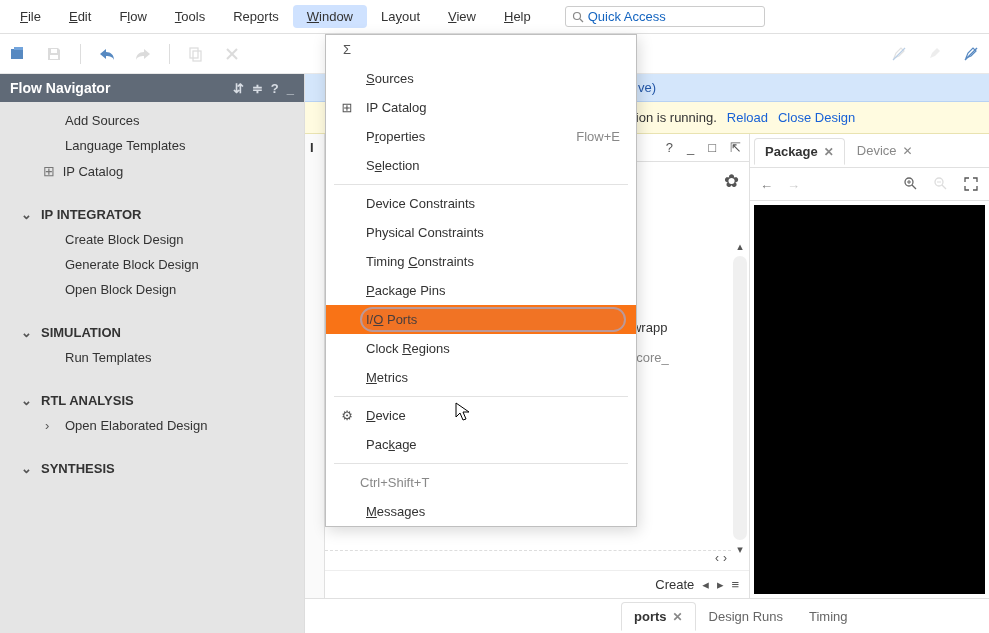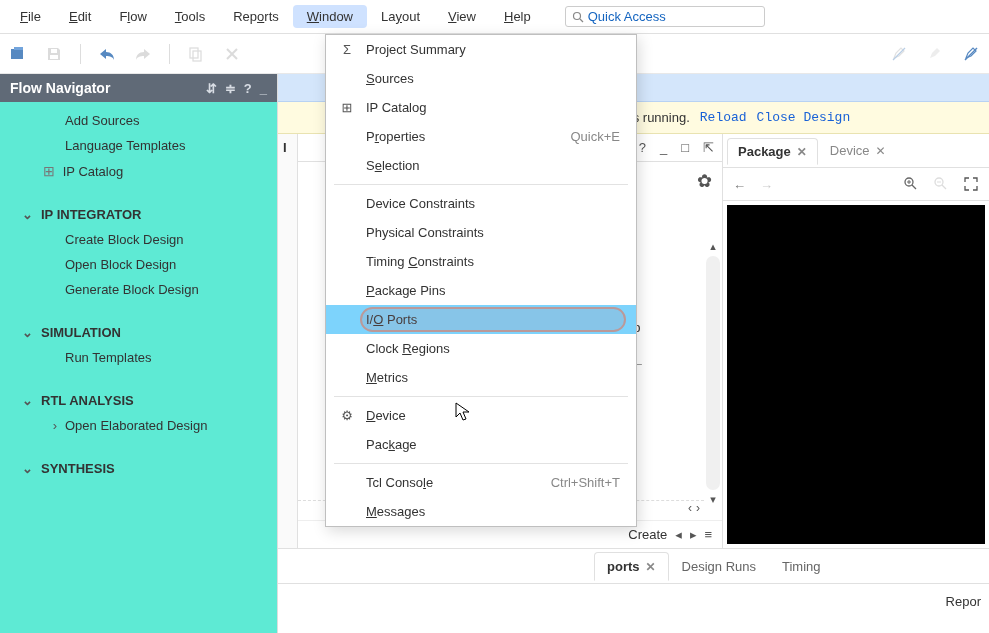--- a/index.html
+++ b/index.html
@@ -13,35 +13,35 @@
   .quick-wrap input { border:none; outline:none; font-size:13px; background:transparent; flex:1; color:#1565c0;}
   .quick-ico { color:#888; margin-right:4px; }
   
   .toolbar { display:flex; align-items:center; height:40px; padding:0 8px; gap:16px; border-bottom:1px solid #e8e8e8; }
   .tool-ico { width:20px; height:20px; display:flex; align-items:center; justify-content:center; color:#2b5f93; opacity:0.85;}
   .tool-ico.dim { opacity:0.35; color:#999; }
   .tool-sep { width:1px; height:20px; background:#ddd; }
 
   .main { display:flex; height: calc(633px - 74px); }
   
-  .left { width:278px; border-right:1px solid #ddd; display:flex; flex-direction:column; background:#5eead4;text-align:right;}
+  .left { width:305px; border-right:1px solid #ddd; display:flex; flex-direction:column; background:#e5e5e5;}
   .left-head { background:#606a77; color:#fff; display:flex; align-items:center; justify-content:space-between; padding:6px 10px; font-weight:600; font-size:14px;}
   .left-head-icons { display:flex; gap:8px; color:#d8dde4; font-size:13px;}
   .tree { padding:6px 0 0 0; overflow:auto; }
   .tree-row { display:flex; align-items:center; padding:5px 0 5px 20px; gap:8px; cursor:pointer;margin-left:7px;}
   .tree-row.sub { padding-left:58px; }
   .tree-row.sec { padding-left:14px; font-weight:600; color:#333; margin-top:18px;}
   .chev { width:12px; color:#555;}
   .ip-ico { color:#777; font-size:14px;}
 
   
   .right { flex:1; display:flex; flex-direction:column; position:relative; }
   .band-blue { background:#d4e6fb; color:#2457a7; padding:6px 10px; border-bottom:1px solid #b8d2f3;}
   .band-yel { background:#fffbe0; color:#333; padding:8px 10px; border-bottom:1px solid #e9e3b1; display:flex; gap:10px;}
-  .band-yel a { color:#1861d6; text-decoration:none;font-family:Liberation Mono, monospace; }
+  .band-yel a { color:#1861d6; text-decoration:none; }
   .center-body { display:flex; flex:1; }
   .v-strip { width:20px; border-right:1px solid #e0e0e0; background:#fafafa; position:relative;}
 
   .mid-col { width:425px; display:flex; flex-direction:column; border-right:1px solid #e0e0e0;}
   .mid-head { display:flex; align-items:center; justify-content:flex-end; border-bottom:1px solid #e0e0e0; padding:6px 8px; gap:14px;}
   .mid-head .ico { color:#555; font-size:13px;}
   .mid-body { flex:1; position:relative;}
   .gear-row { display:flex; justify-content:flex-end; padding:8px 10px;}
   .gear-row .gear { font-size:18px; color:#555;}
   .mid-scroll { position:absolute; right:2px; top:56px; bottom:30px; width:14px;}
@@ -74,21 +74,21 @@
 
   
   .dropdown { position:absolute; left:325px; top:34px; width:312px; background:#fff; border:1px solid #bfbfbf; box-shadow:2px 4px 14px rgba(0,0,0,0.15); z-index:50;}
   .dd-row { display:flex; align-items:center; padding:7px 8px 7px 8px; cursor:pointer;}
   .dd-ico { width:26px; text-align:center; color:#555;}
   .dd-label { flex:1; padding-left:6px;}
   .dd-short { color:#888; padding-right:8px;}
   .dd-sep { height:1px; background:#e2e2e2; margin:4px 8px;}
   .dd-row.hov { position:relative; }
   .dd-row.hov .cap { position:absolute; left:34px; right:10px; top:2px; bottom:2px; border:2px solid #b99; border-radius:16px; background:rgba(195,118,118,0.15); pointer-events:none;}
-  .dd-row.hov-bg { background:#7dd3fc;}
+  .dd-row.hov-bg { background:#f97316;}
   .cursor { position:absolute; left:455px; top:402px; z-index:60; pointer-events:none;}
   svg { display:block; }
 </style>
 </head>
 <body>
 
 <div class="menubar">
   <div class="menu-item"><span class="ul">F</span>ile</div>
   <div class="menu-item"><span class="ul">E</span>dit</div>
   <div class="menu-item">F<span class="ul">l</span>ow</div>
@@ -192,24 +192,24 @@
         </div>
 
       <div class="tree-row sec">
           <span class="chev">⌄</span>
           <span>IP INTEGRATOR</span>
         </div>
       <div class="tree-row sub">
           <span>Create Block Design</span>
         </div>
       <div class="tree-row sub">
+          <span>Generate Block Design</span>
+        </div>
+      <div class="tree-row sub">
           <span>Open Block Design</span>
-        </div>
-      <div class="tree-row sub">
-          <span>Generate Block Design</span>
         </div>
 
       <div class="tree-row sec">
           <span class="chev">⌄</span>
           <span>SIMULATION</span>
         </div>
       <div class="tree-row sub">
           <span>Run Templates</span>
         </div>
 
@@ -316,47 +316,43 @@
       </div>
     </div>
 
     <div class="bottom">
       <div class="btm-tabs">
         <div style="width:310px;"></div>
         <div class="btm-tab active"><span>ports</span><span class="x">✕</span></div>
         <div class="btm-tab"><span>Design Runs</span></div>
         <div class="btm-tab"><span>Timing</span></div>
       </div>
-      <div class="btm-body">
-        <span class="btm-right">Repor</span>
-      </div>
     </div>
   </div>
 </div>
 
 <div class="dropdown" id="dd">
     <div class="dd-row">
       <span class="dd-ico">Σ</span>
-      <span class="dd-label">Project Summary</span>
       <span class="dd-short"></span>
     </div>
     <div class="dd-row">
       <span class="dd-ico"></span>
       <span class="dd-label"><span style="text-decoration: underline;">S</span>ources</span>
       <span class="dd-short"></span>
     </div>
     <div class="dd-row">
       <span class="dd-ico">⊞</span>
       <span class="dd-label">IP Catalog</span>
       <span class="dd-short"></span>
     </div>
     <div class="dd-row">
       <span class="dd-ico"></span>
       <span class="dd-label">P<span style="text-decoration: underline;">r</span>operties</span>
-      <span class="dd-short">Quick+E</span>
+      <span class="dd-short">Flow+E</span>
     </div>
     <div class="dd-row">
       <span class="dd-ico"></span>
       <span class="dd-label">S<span style="text-decoration: underline;">e</span>lection</span>
       <span class="dd-short"></span>
     </div>
     <div class="dd-sep"></div>
     <div class="dd-row">
       <span class="dd-ico"></span>
       <span class="dd-label">Device Constraints</span>
@@ -400,21 +396,20 @@
       <span class="dd-short"></span>
     </div>
     <div class="dd-row">
       <span class="dd-ico"></span>
       <span class="dd-label">Pac<span style="text-decoration: underline;">k</span>age</span>
       <span class="dd-short"></span>
     </div>
     <div class="dd-sep"></div>
     <div class="dd-row">
       <span class="dd-ico"></span>
-      <span class="dd-label">Tcl Conso<span style="text-decoration: underline;">l</span>e</span>
       <span class="dd-short">Ctrl+Shift+T</span>
     </div>
     <div class="dd-row">
       <span class="dd-ico"></span>
       <span class="dd-label"><span style="text-decoration: underline;">M</span>essages</span>
       <span class="dd-short"></span>
     </div>
   </div>
 
 <div class="cursor">

